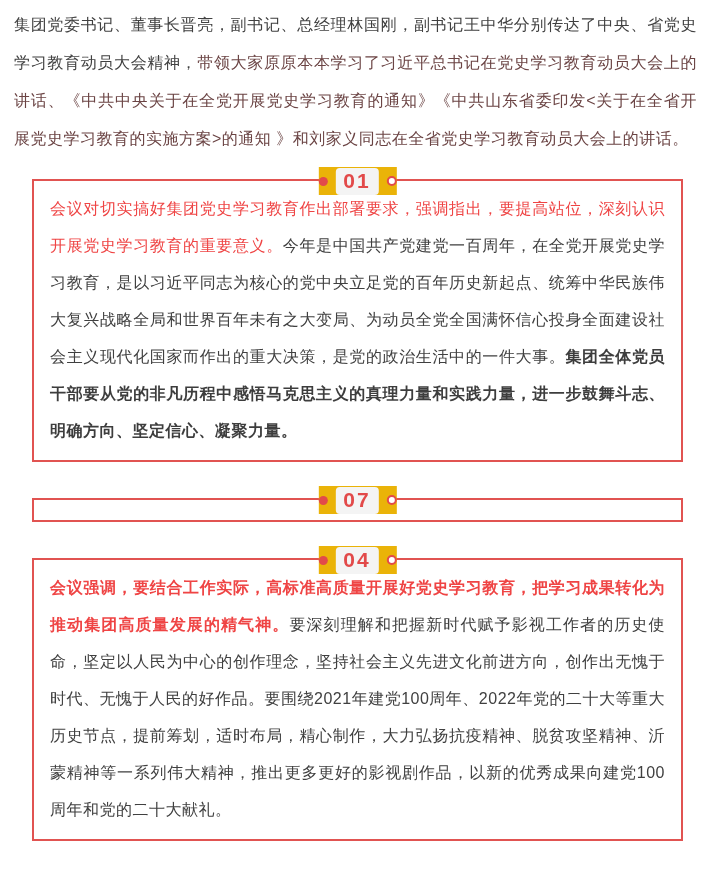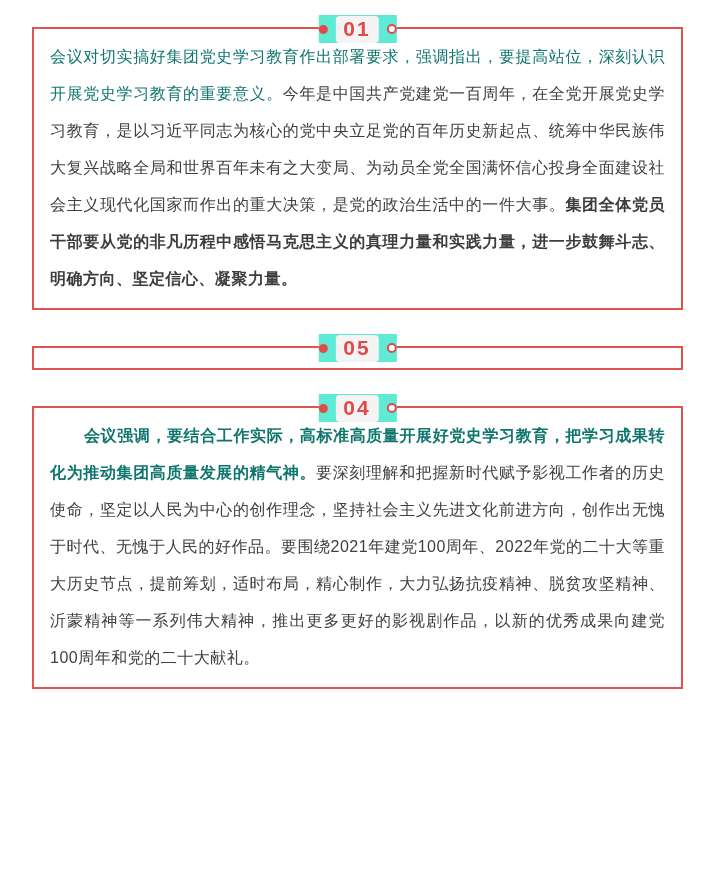--- a/index.html
+++ b/index.html
@@ -35,21 +35,21 @@
   .box:first-of-type { margin-top:21px; }
 
   .label {
     position:absolute;
     top:-14px;
     left:50%;
     transform:translateX(-50%);
     height:28px;
     display:flex;
     align-items:center;
-    background:#5eead4;
+    background:#eab308;
   }
   .dot {
     width:9px; height:9px;
     border-radius:50%;
     background:#e24a4a;
     flex:none;
   }
   .num {
     font-size:21px;
     font-weight:700;
@@ -69,43 +69,44 @@
   }
 
   .content {
     margin:0;
     font-size:16px;
     line-height:37px;
     letter-spacing:0.5px;
     text-align:justify;
     color:#404040;
   }
-  .lead { color:#0f766e; }
-  .box:nth-of-type(3) .lead { font-weight:700;margin-left:34px; }
+  .lead { color:#ef4444; }
+  .box:nth-of-type(3) .lead { font-weight:700; }
   .emph { font-weight:700; color:#3d3d3d; }
 </style>
 </head>
 <body>
 
 <div class="page">
 
+  <p class="intro"><span>集团党委书记、董事长晋亮，副书记、总经理林国刚，副书记王中华分别传达了中央、省党史学习教育动员大会精神，</span><span class="intro-hl">带领大家原原本本学习了习近平总书记在党史学习教育动员大会上的讲话、《中共中央关于在全党开展党史学习教育的通知》《中共山东省委印发&lt;关于在全省开展党史学习教育的实施方案&gt;的通知 》和刘家义同志在全省党史学习教育动员大会上的讲话。</span></p>
 
   <section class="box">
     <div class="label">
       <span class="dot"></span>
       <span class="num">01</span>
       <span class="ring"></span>
     </div>
     <p class="content"><span class="lead">会议对切实搞好集团党史学习教育作出部署要求，强调指出，要提高站位，深刻认识开展党史学习教育的重要意义。</span><span>今年是中国共产党建党一百周年，在全党开展党史学习教育，是以习近平同志为核心的党中央立足党的百年历史新起点、统筹中华民族伟大复兴战略全局和世界百年未有之大变局、为动员全党全国满怀信心投身全面建设社会主义现代化国家而作出的重大决策，是党的政治生活中的一件大事。</span><span class="emph">集团全体党员干部要从党的非凡历程中感悟马克思主义的真理力量和实践力量，进一步鼓舞斗志、明确方向、坚定信心、凝聚力量。</span></p>
   </section>
 
   <section class="box">
     <div class="label">
       <span class="dot"></span>
-      <span class="num">05</span>
+      <span class="num">07</span>
       <span class="ring"></span>
     </div>
   </section>
 
   <section class="box">
     <div class="label">
       <span class="dot"></span>
       <span class="num">04</span>
       <span class="ring"></span>
     </div>

